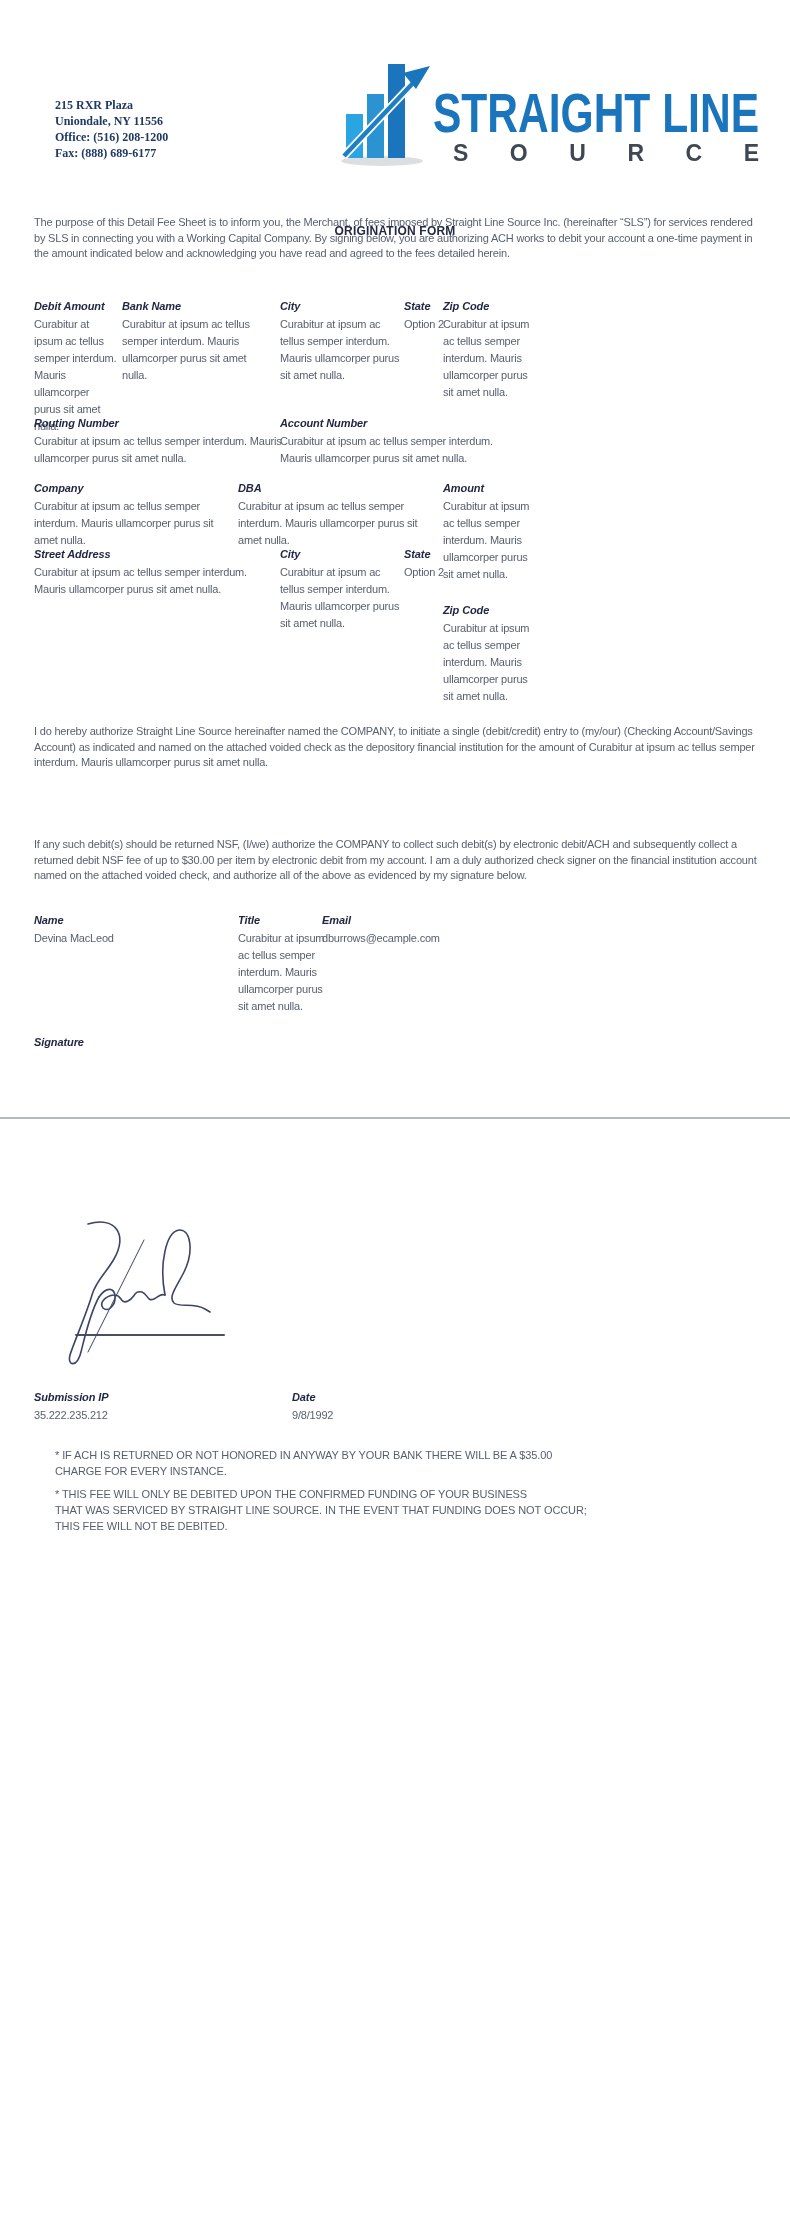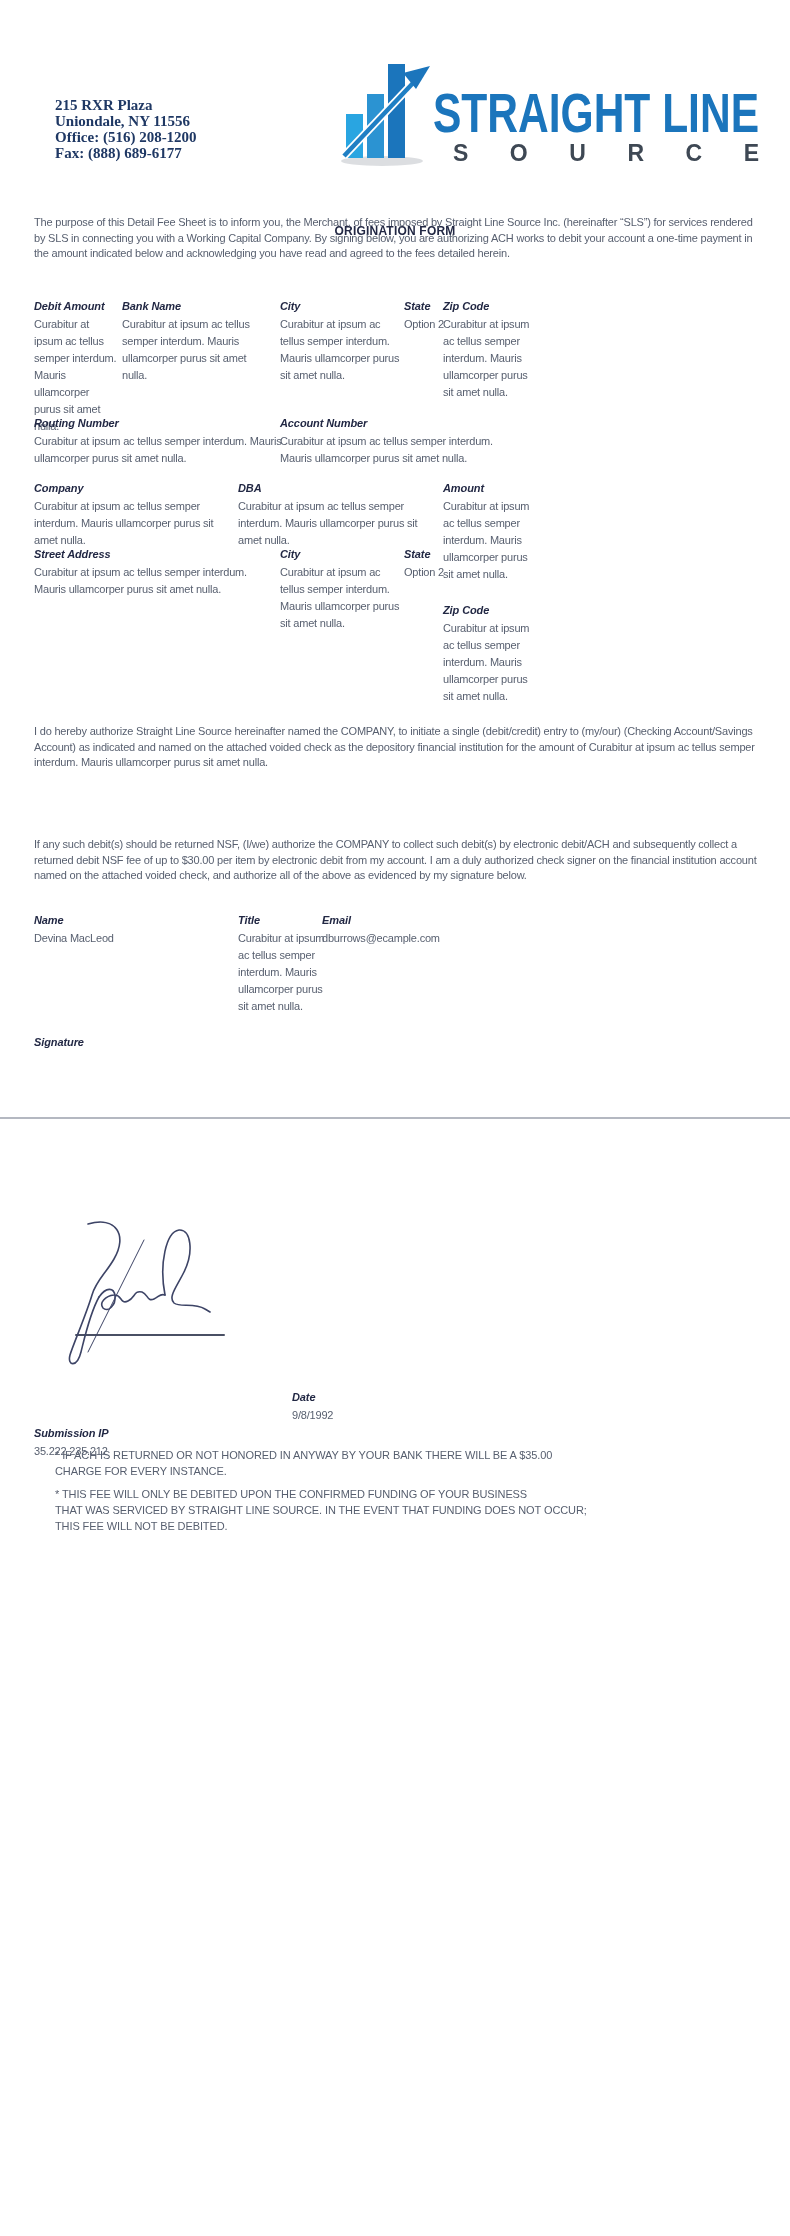--- a/index.html
+++ b/index.html
@@ -1,20 +1,20 @@
 <!DOCTYPE html>
 <html><head>
 <meta charset="utf-8">
 <style>
   html,body{margin:0;padding:0;background:#ffffff;}
   .page{position:relative;width:790px;height:2236px;background:#ffffff;overflow:hidden;
         font-family:"Liberation Sans",sans-serif;}
   .abs{position:absolute;}
   .addr{font-family:"Liberation Serif",serif;font-weight:bold;color:#1f3864;
-        font-size:15px;line-height:16px;}
+        font-size:12px;line-height:16px;}
   .title{width:790px;text-align:center;font-weight:bold;font-size:12px;color:#222844;
          letter-spacing:.2px;}
   .para{font-size:11px;letter-spacing:-.2px;line-height:15.6px;color:#575f6f;}
   .field{position:absolute;}
   .flabel{font-weight:bold;font-size:11px;color:#222844;letter-spacing:-.1px;margin-bottom:4px;font-style:italic;}
   .fvalue{font-size:11px;letter-spacing:-.2px;line-height:17px;color:#575f6f;}
   .divider{left:0;top:1117px;width:790px;height:2px;background:#b4b8c1;}
   .foot{font-size:11px;letter-spacing:-.1px;line-height:16px;color:#575f6f;white-space:pre-line;margin-top:7px;}
   svg text{font-family:"Liberation Sans",sans-serif;}
 </style>
@@ -130,21 +130,21 @@
   <div class="abs divider"></div>
 
   <svg class="abs" style="left:58px;top:1202px;" width="175" height="175" viewBox="0 0 175 175" fill="none" stroke="#3d4466" stroke-width="1.6" stroke-linecap="round">
     <line x1="18" y1="133" x2="166" y2="133" stroke="#4a5064" stroke-width="2"></line>
     <path d="M 30 22 C 58 14, 70 33, 56 57 C 48 71, 38 79, 34 93 C 28 113, 15 143, 12 153 C 9 164, 19 166, 23 150 C 27 134, 32 111, 41 95"></path>
     <path d="M 41 95 C 48 85, 56 85, 57 94 C 58 103, 50 111, 45 106 C 41 101, 47 94, 56 93 C 64 92, 62 103, 70 99 C 77 96, 76 88, 84 90 C 90 92, 89 100, 96 97 C 101 95, 102 91, 107 93"></path>
     <path d="M 107 93 C 101 62, 108 30, 121 28 C 133 27, 136 50, 126 70 C 118 86, 110 95, 116 101 C 122 106, 136 100, 147 107 L 152 110"></path>
     <path d="M 86 38 L 30 150" stroke-width="1"></path>
   </svg>
 
-  <div class="field" style="left:34px;top:1391px;width:240px;margin-top:36px;">
+  <div class="field" style="left:34px;top:1391px;width:240px;">
     <div class="flabel">Submission IP</div>
     <div class="fvalue">35.222.235.212</div>
   </div>
   <div class="field" style="left:292px;top:1391px;width:240px;">
     <div class="flabel">Date</div>
     <div class="fvalue">9/8/1992</div>
   </div>
 
   <div class="abs" style="left:55px;top:1440px;width:700px;">
     <div class="foot">* IF ACH IS RETURNED OR NOT HONORED IN ANYWAY BY YOUR BANK THERE WILL BE A $35.00

